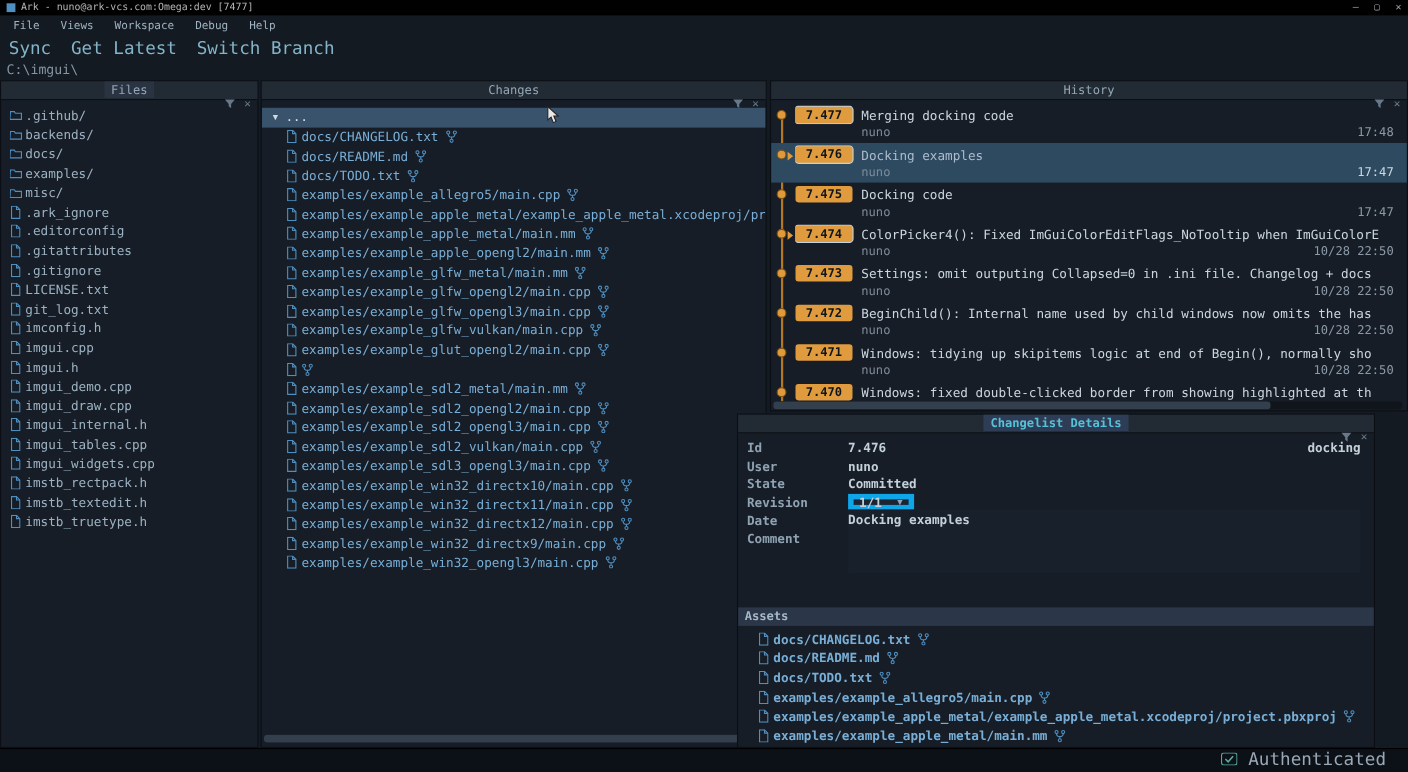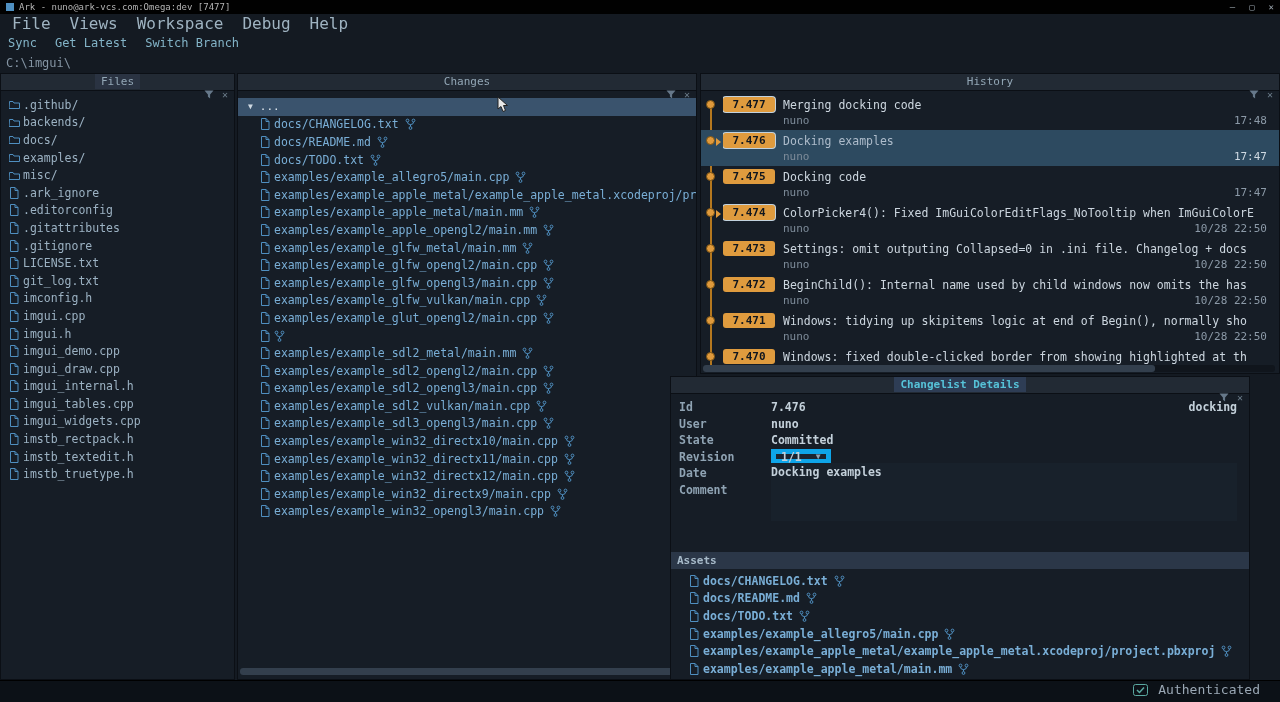--- a/index.html
+++ b/index.html
@@ -7,23 +7,23 @@
   .window{position:relative;width:1280px;height:702px;background:#141a22;
     font-family:"DejaVu Sans Mono",monospace;color:#9cb2c3;overflow:hidden;}
 
   
   .titlebar{position:absolute;top:0;left:0;right:0;height:14px;background:#010101;
     display:flex;align-items:center;padding:0 6px;font-size:9px;color:#b5b5b5;}
   .app-icon{width:8px;height:8px;background:#4f8fc0;display:inline-block;margin-right:5px;}
   .win-btns{margin-left:auto;display:flex;gap:14px;color:#9aa5ae;font-size:9px;}
   .win-btns span{cursor:default;}
   .menubar{position:absolute;top:14px;left:0;right:0;height:19px;display:flex;align-items:center;
-    gap:19px;padding-left:12px;font-size:16px;color:#9fb3c1;}
+    gap:19px;padding-left:12px;font-size:10px;color:#9fb3c1;}
   .toolbar{position:absolute;top:33px;left:0;right:0;height:20px;display:flex;align-items:center;
-    gap:18px;padding-left:8px;font-size:12px;color:#83b4c8;}
+    gap:18px;padding-left:8px;font-size:16px;color:#83b4c8;}
   .pathbar{position:absolute;top:53px;left:0;right:0;height:20px;display:flex;align-items:center;
     padding-left:6px;font-size:12px;color:#8494a3;}
 
   
   .panel{position:absolute;background:#161d26;border:1px solid #0b0f15;}
   .files-panel{left:0;top:73px;width:235px;height:607px;}
   .changes-panel{left:237px;top:73px;width:460px;height:607px;}
   .history-panel{left:700px;top:73px;width:580px;height:301px;}
   .details-panel{left:670px;top:376px;width:580px;height:304px;font-weight:bold;}
 
@@ -88,21 +88,21 @@
   .hscroll{position:absolute;height:7px;background:#10151c;border-radius:3px;}
   .hscroll .thumb{height:7px;background:#333f4d;border-radius:3px;}
   .chg-scroll{left:2px;right:4px;bottom:4px;}
   .chg-scroll .thumb{width:98%;}
   .hist-scroll{left:2px;right:4px;bottom:1px;}
   .hist-scroll .thumb{width:79%;}
 
   
   .statusbar{position:absolute;left:0;right:0;bottom:0;height:22px;background:#0c1117;
     border-top:1px solid #000;display:flex;align-items:center;justify-content:flex-end;
-    padding:0 20px 4px 0;gap:10px;font-size:13px;color:#9aa7b4;}
+    padding:0 20px 4px 0;gap:10px;font-size:16px;color:#9aa7b4;}
 
   .cursor{position:absolute;left:497px;top:96px;pointer-events:none;z-index:50;}
 </style>
 </head>
 <body>
 
 <div class="window">
 
   <div class="titlebar">
     <span class="app-icon"></span>

